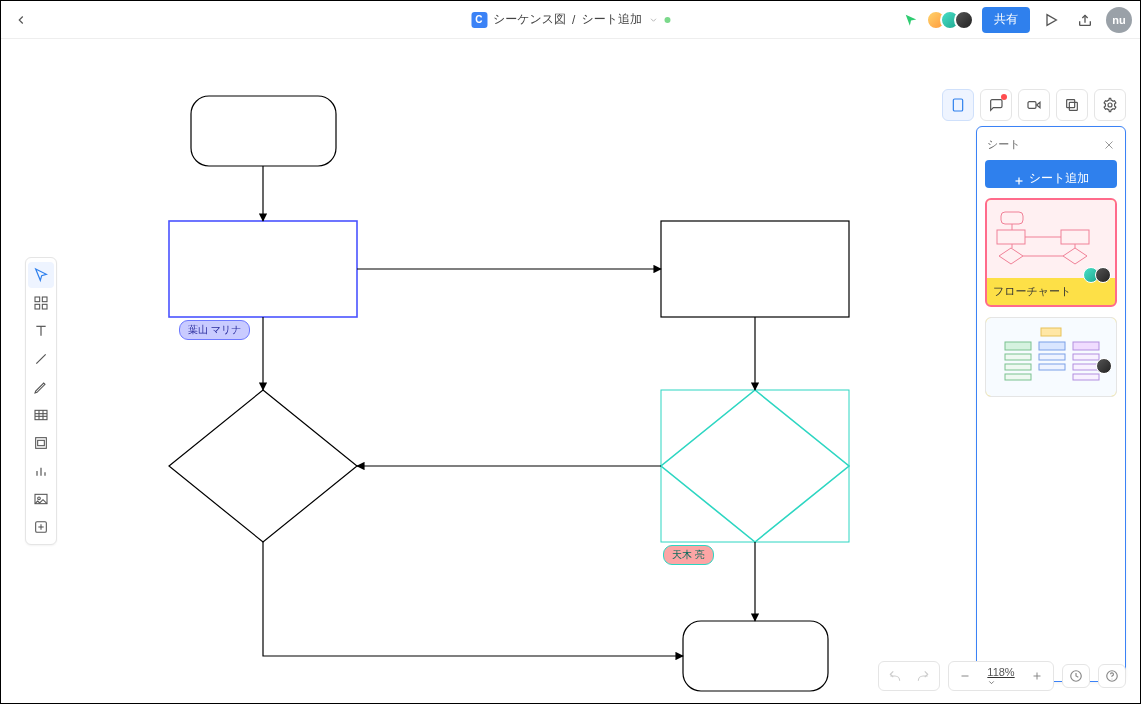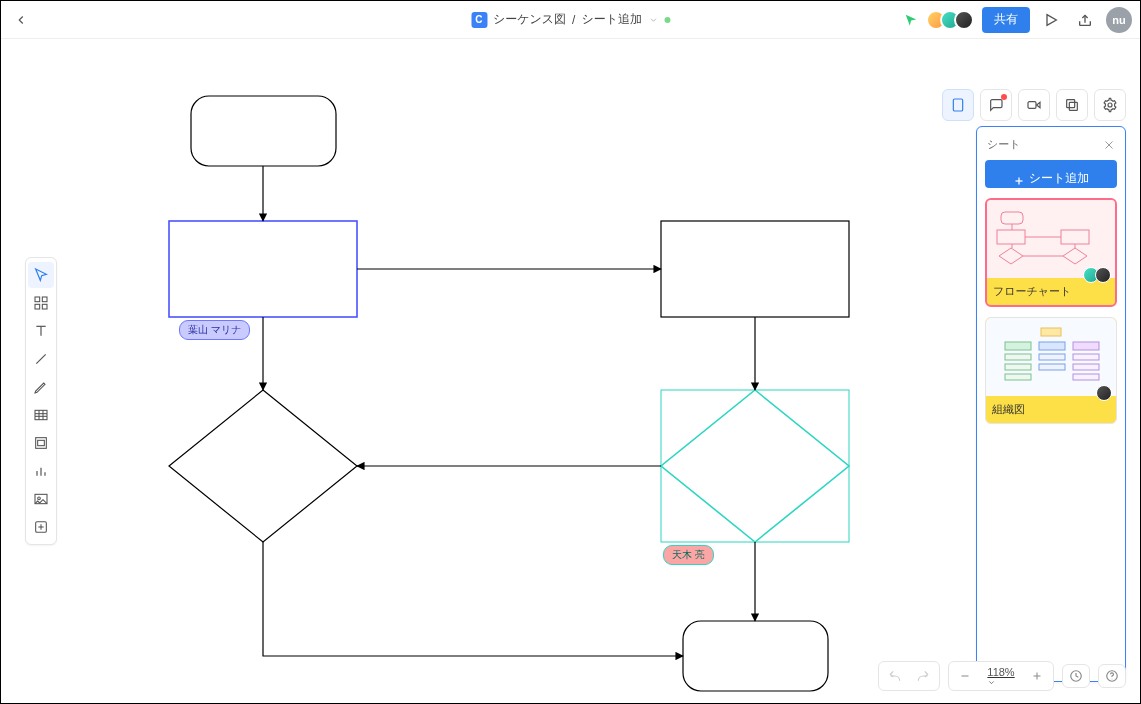--- a/index.html
+++ b/index.html
@@ -370,21 +370,20 @@
             <rect x="48" y="30" width="26" height="6" fill="#eef3ff" stroke="#7aa0e7"></rect>
             <rect x="48" y="40" width="26" height="6" fill="#eef3ff" stroke="#7aa0e7"></rect>
             <rect x="82" y="30" width="26" height="6" fill="#f8f1ff" stroke="#b38fe0"></rect>
             <rect x="82" y="40" width="26" height="6" fill="#f8f1ff" stroke="#b38fe0"></rect>
             <rect x="82" y="50" width="26" height="6" fill="#f8f1ff" stroke="#b38fe0"></rect>
           </svg>
         </div>
         <div class="sheet-avatars">
           <div class="avatar dark"></div>
         </div>
-        <div class="sheet-label">組織図</div>
       </div>
     </div>
 
     <div class="bottom-bar">
       <div class="undo-redo">
         <div class="bbtn disabled">
           <svg width="14" height="14" viewBox="0 0 24 24" fill="none" stroke="currentColor" stroke-width="2">
               <polyline points="9 14 4 9 9 4"></polyline>
               <path d="M20 20a8 8 0 0 0-8-8H4"></path>
             </svg>

